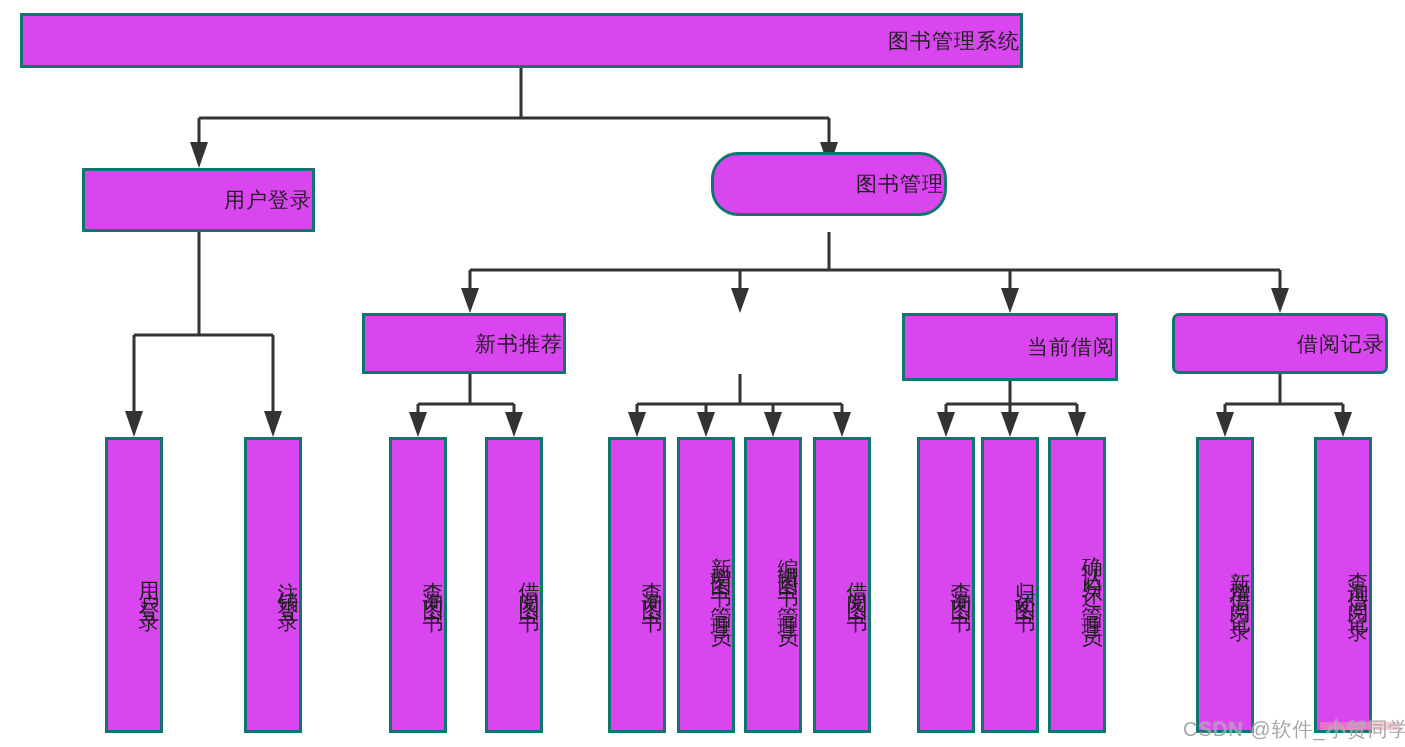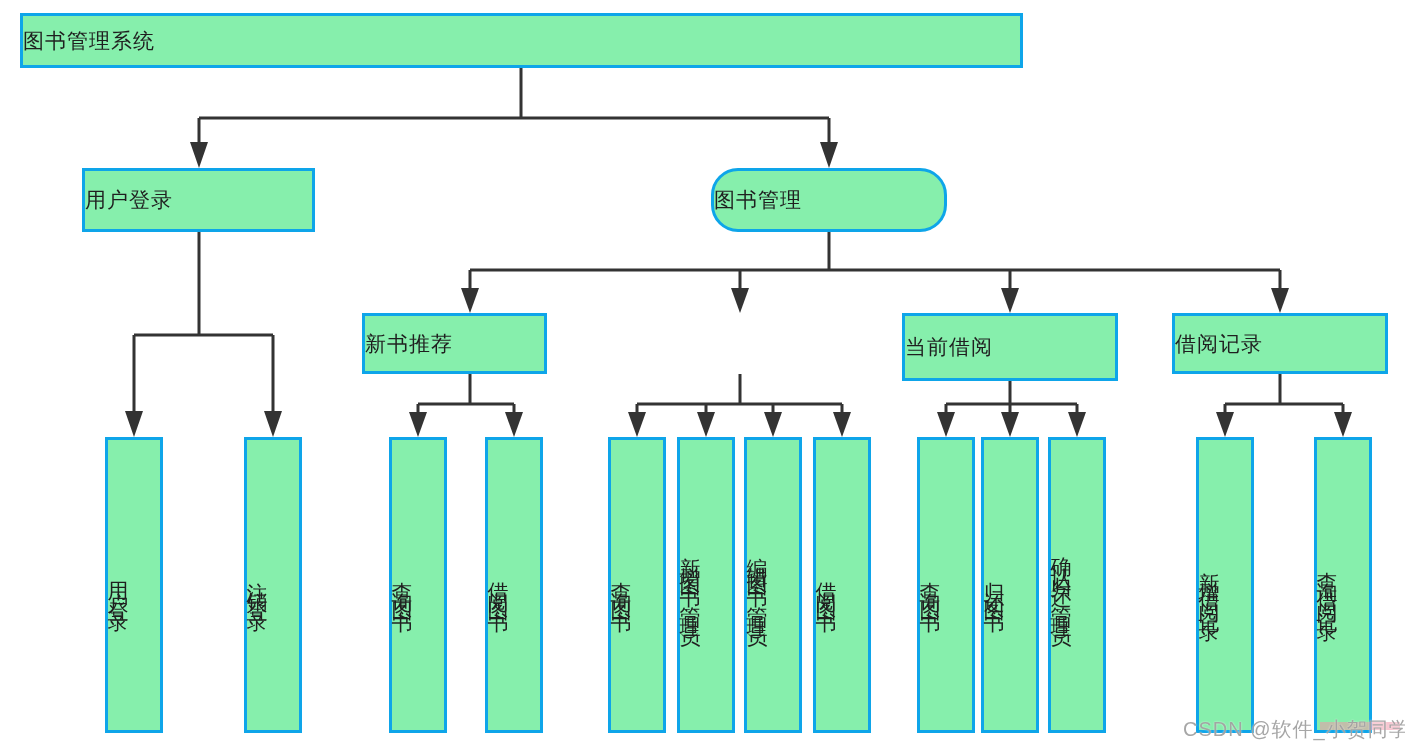--- a/index.html
+++ b/index.html
@@ -13,25 +13,25 @@
   }
   .connectors {
     position: absolute;
     left: 0; top: 0;
     width: 1405px; height: 747px;
     z-index: 0;
   }
   .box {
     position: absolute;
     box-sizing: border-box;
-    background: #86efac;
-    border: 3px solid #0ea5e9;
+    background: #d946ef;
+    border: 3px solid #0f766e;
     display: flex;
     align-items: center;
-    justify-content: flex-start;
+    justify-content: flex-end;
     color: #1f1f1f;
     z-index: 1;
   }
   .hlabel {
     font-size: 21px;
     letter-spacing: 1px;
     white-space: nowrap;
   }
   .vtext {
     writing-mode: vertical-rl;
@@ -111,31 +111,31 @@
     </g>
   </svg>
 
   <div class="box" style="left:20px; top:13px; width:1003px; height:55px;">
     <span class="hlabel">图书管理系统</span>
   </div>
 
   <div class="box" style="left:82px; top:168px; width:233px; height:64px;">
     <span class="hlabel">用户登录</span>
   </div>
-  <div class="box" style="left:711px; top:168px; width:236px; height:64px;border-radius:27px;">
+  <div class="box" style="left:711px; top:152px; width:236px; height:64px;border-radius:27px;">
     <span class="hlabel">图书管理</span>
   </div>
 
-  <div class="box" style="left:362px; top:313px; width:185px; height:61px;">
+  <div class="box" style="left:362px; top:313px; width:204px; height:61px;">
     <span class="hlabel">新书推荐</span>
   </div>
   <div class="box" style="left:902px; top:313px; width:216px; height:68px;">
     <span class="hlabel">当前借阅</span>
   </div>
-  <div class="box" style="left:1172px; top:313px; width:216px; height:61px;">
+  <div class="box" style="left:1172px; top:313px; width:216px; height:61px;border-radius:7px;">
     <span class="hlabel">借阅记录</span>
   </div>
 
   <div class="box" style="left:105px; top:437px; width:58px; height:296px;">
     <span class="vtext">用户登录</span>
   </div>
   <div class="box" style="left:244px; top:437px; width:58px; height:296px;">
     <span class="vtext">注销登录</span>
   </div>
 

